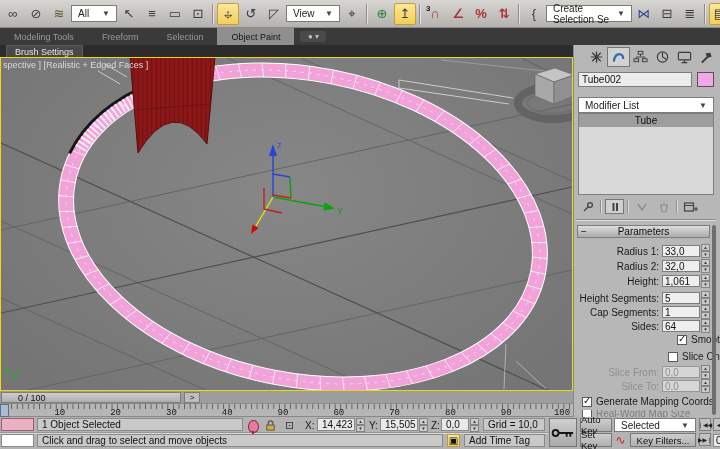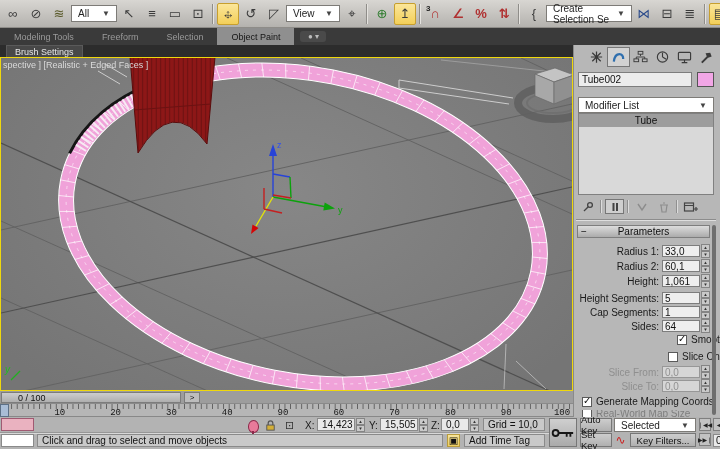--- a/index.html
+++ b/index.html
@@ -397,21 +397,21 @@
   <div class="prow" style="top:199px">
     <span class="plabel">Radius 1:</span>
     <div class="pfield">33,0</div>
     <div class="spin">
         <i>▲</i>
         <i>▼</i>
       </div>
   </div>
   <div class="prow" style="top:214px">
     <span class="plabel">Radius 2:</span>
-    <div class="pfield">60,1</div>
+    <div class="pfield">32,0</div>
     <div class="spin">
         <i>▲</i>
         <i>▼</i>
       </div>
   </div>
   <div class="prow" style="top:229px">
     <span class="plabel">Height:</span>
     <div class="pfield">1,061</div>
     <div class="spin">
         <i>▲</i>
@@ -497,20 +497,21 @@
       <span style="left: 506.2px;">90</span>
       <span style="left: 562px;">100</span>
     </div>
   <div id="tbhandle"></div>
 </div>
 
 <div id="statusbar" class="abs">
   <div id="statusdiv"></div>
 
   <div class="sfield" style="left:1px;top:1px;width:33px;background:#eab2c0;border-color:#a05a72;"></div>
+  <div class="sfield" style="left:37px;top:1px;width:206px;">1 Object Selected</div>
   <div id="balloon"></div>
   <div class="ic12" style="left:264px;top:2px;">
     <svg width="13" height="13" viewBox="0 0 14 14">
         <path d="M4.5,6.5 V4.5 a2.5,2.5 0 0 1 5,0 V6.5" fill="none" stroke="#555" stroke-width="1.3"></path>
         <rect x="3" y="6.5" width="8" height="5.5" fill="#d4af37" stroke="#555" stroke-width="1"></rect>
       </svg>
   </div>
   <div class="ic12" style="left:283px;top:2px;font-size:11px;color:#333;">⊡</div>
   <span class="slabel" style="left:305px;">X:</span>
   <div class="sfield" style="left:317px;top:1px;width:38px;background:#e9e9e9;">14,423</div>

